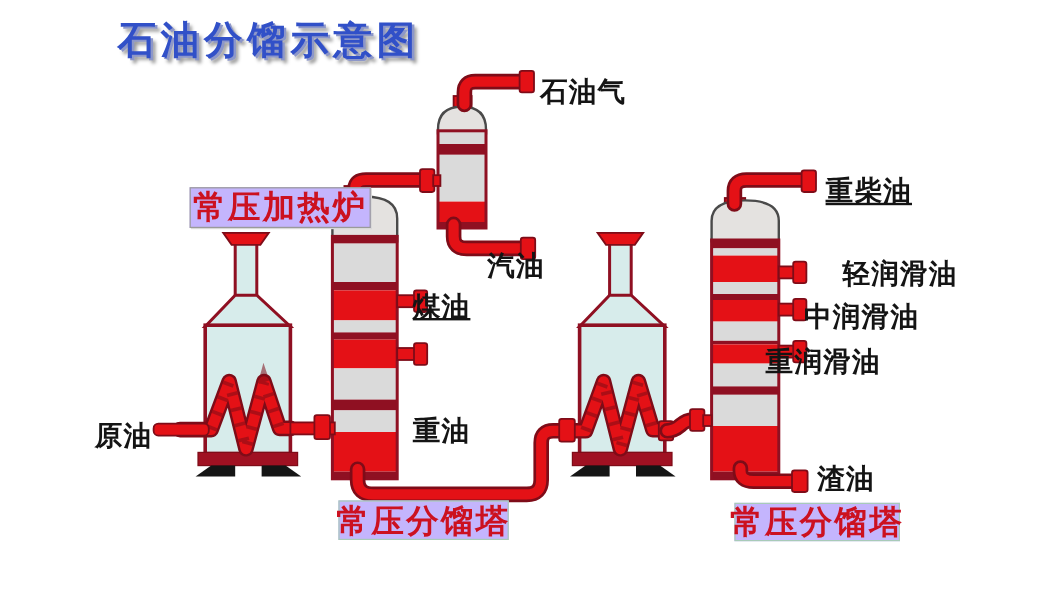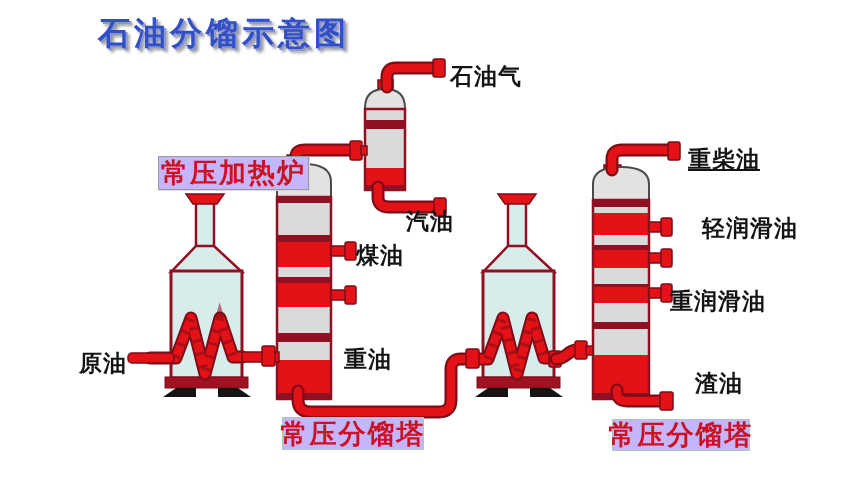--- a/index.html
+++ b/index.html
@@ -221,19 +221,20 @@
 
   <div class="title">石油分馏示意图</div>
 
   <div class="boxlbl box-gray" style="left:118px;top:156px;width:149px;height:32px;">常压加热炉</div>
   <div class="boxlbl box-green" style="left:242px;top:417px;width:140px;height:31px;">常压分馏塔</div>
   <div class="boxlbl box-green" style="left:572px;top:419px;width:136px;height:30px;">常压分馏塔</div>
 
   <div class="lbl" style="left:79px;top:348px;">原油</div>
   <div class="lbl" style="left:450px;top:61px;font-family:Liberation Mono, monospace;">石油气</div>
   <div class="lbl" style="left:406px;top:206px;">汽油</div>
-  <div class="lbl" style="left:356px;top:240px;">煤油</div>
+  <div class="lbl" style="left:344px;top:240px;text-decoration:underline;">煤油</div>
   <div class="lbl" style="left:344px;top:344px;">重油</div>
   <div class="lbl" style="left:688px;top:144px;text-decoration:underline;">重柴油</div>
   <div class="lbl" style="left:702px;top:213px;">轻润滑油</div>
-  <div class="lbl" style="left:670px;top:286px;">重润滑油</div>
-  <div class="lbl" style="left:681px;top:368px;margin-left:14px;">渣油</div>
+  <div class="lbl" style="left:670px;top:249px;">中润滑油</div>
+  <div class="lbl" style="left:638px;top:286px;">重润滑油</div>
+  <div class="lbl" style="left:681px;top:384px;">渣油</div>
 </div>
 
 </body></html>

